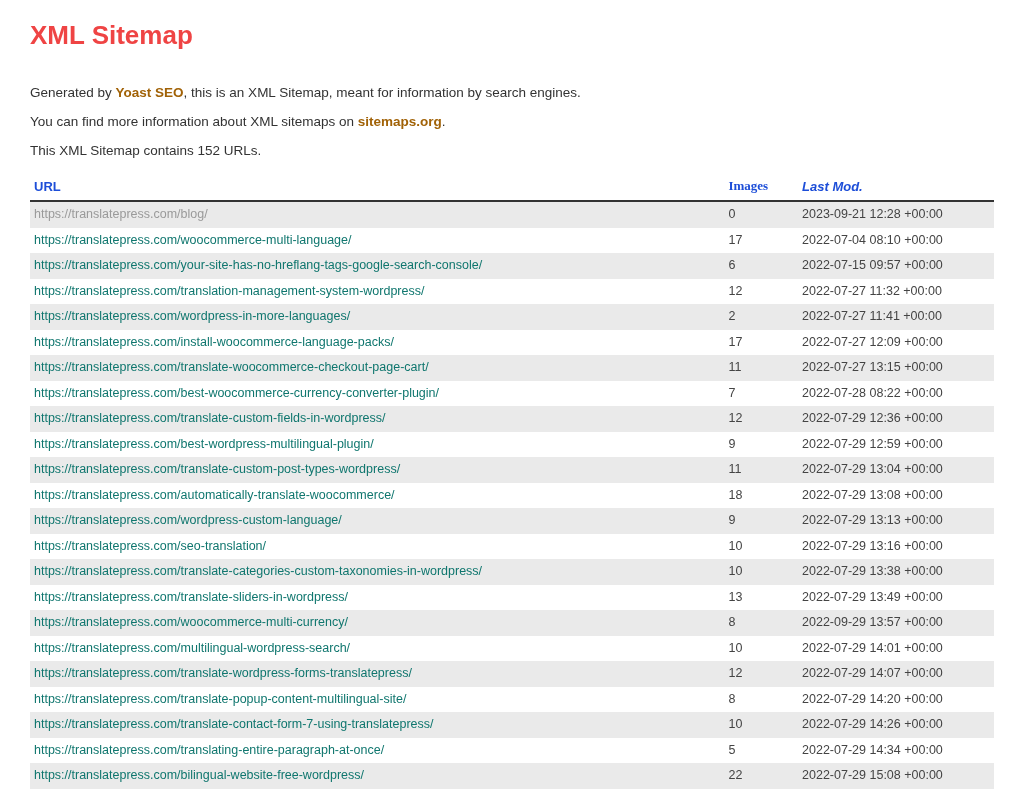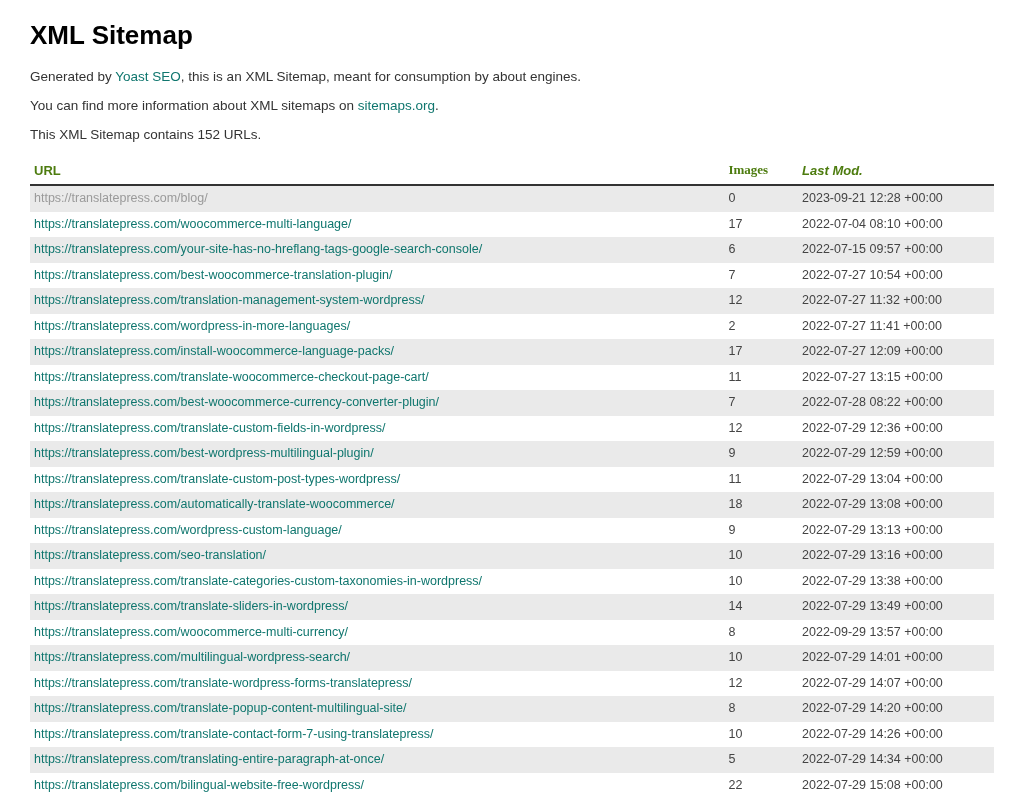--- a/index.html
+++ b/index.html
@@ -6,44 +6,44 @@
     font-family: -apple-system, BlinkMacSystemFont, "Segoe UI", Helvetica, Arial, sans-serif;
     margin: 0;
     padding: 20px 30px;
     color: #333;
     background: #fff;
     font-size: 13px;
   }
   h1 {
     font-size: 26px;
     font-weight: 700;
-    margin: 0 0 18px 0;
-    color: #000000;
+    margin: 0 0 34px 0;
+    color: #ef4444;
   }
   .intro p {
     margin: 0 0 14px 0;
     font-size: 13.5px;
     color: #333;
   }
   .intro a {
-    color: #0f766e;
-    font-weight: 400;
+    color: #a16207;
+    font-weight: 700;
     text-decoration: none;
   }
   table {
     width: 100%;
     border-collapse: collapse;
     margin-top: 14px;
     table-layout: fixed;
   }
   thead th {
     text-align: left;
     font-weight: 700;
     font-size: 13px;
-    color: #4d7c0f;
+    color: #1d4ed8;
     padding: 6px 4px;
     border-bottom: 2px solid #333;
   }
   th.col-url { width: 73%; }
   th.col-img { width: 7%; font-family: Liberation Serif, serif; }
   th.col-mod { width: 20%; font-style: italic; }
   tbody td {
     padding: 4px 4px;
     font-size: 12.5px;
     line-height: 1.4;
@@ -69,21 +69,21 @@
     color: #444;
   }
 </style>
 </head>
 <body>
 
 <h1>XML Sitemap</h1>
 
 <div class="intro">
   <p>
-    <span>Generated by </span><a href="#">Yoast SEO</a><span>, this is an XML Sitemap, meant for consumption by about engines.</span>
+    <span>Generated by </span><a href="#">Yoast SEO</a><span>, this is an XML Sitemap, meant for information by search engines.</span>
   </p>
   <p>
     <span>You can find more information about XML sitemaps on </span><a href="#">sitemaps.org</a><span>.</span>
   </p>
   <p>This XML Sitemap contains 152 URLs.</p>
 </div>
 
 <table>
   <thead>
     <tr>
@@ -102,25 +102,20 @@
         <td class="url-cell"><a href="#">https://translatepress.com/woocommerce-multi-language/</a></td>
         <td class="img-cell">17</td>
         <td class="mod-cell">2022-07-04 08:10 +00:00</td>
       </tr>
       <tr>
         <td class="url-cell"><a href="#">https://translatepress.com/your-site-has-no-hreflang-tags-google-search-console/</a></td>
         <td class="img-cell">6</td>
         <td class="mod-cell">2022-07-15 09:57 +00:00</td>
       </tr>
       <tr>
-        <td class="url-cell"><a href="#">https://translatepress.com/best-woocommerce-translation-plugin/</a></td>
-        <td class="img-cell">7</td>
-        <td class="mod-cell">2022-07-27 10:54 +00:00</td>
-      </tr>
-      <tr>
         <td class="url-cell"><a href="#">https://translatepress.com/translation-management-system-wordpress/</a></td>
         <td class="img-cell">12</td>
         <td class="mod-cell">2022-07-27 11:32 +00:00</td>
       </tr>
       <tr>
         <td class="url-cell"><a href="#">https://translatepress.com/wordpress-in-more-languages/</a></td>
         <td class="img-cell">2</td>
         <td class="mod-cell">2022-07-27 11:41 +00:00</td>
       </tr>
       <tr>
@@ -168,21 +163,21 @@
         <td class="img-cell">10</td>
         <td class="mod-cell">2022-07-29 13:16 +00:00</td>
       </tr>
       <tr>
         <td class="url-cell"><a href="#">https://translatepress.com/translate-categories-custom-taxonomies-in-wordpress/</a></td>
         <td class="img-cell">10</td>
         <td class="mod-cell">2022-07-29 13:38 +00:00</td>
       </tr>
       <tr>
         <td class="url-cell"><a href="#">https://translatepress.com/translate-sliders-in-wordpress/</a></td>
-        <td class="img-cell">14</td>
+        <td class="img-cell">13</td>
         <td class="mod-cell">2022-07-29 13:49 +00:00</td>
       </tr>
       <tr>
         <td class="url-cell"><a href="#">https://translatepress.com/woocommerce-multi-currency/</a></td>
         <td class="img-cell">8</td>
         <td class="mod-cell">2022-09-29 13:57 +00:00</td>
       </tr>
       <tr>
         <td class="url-cell"><a href="#">https://translatepress.com/multilingual-wordpress-search/</a></td>
         <td class="img-cell">10</td>

